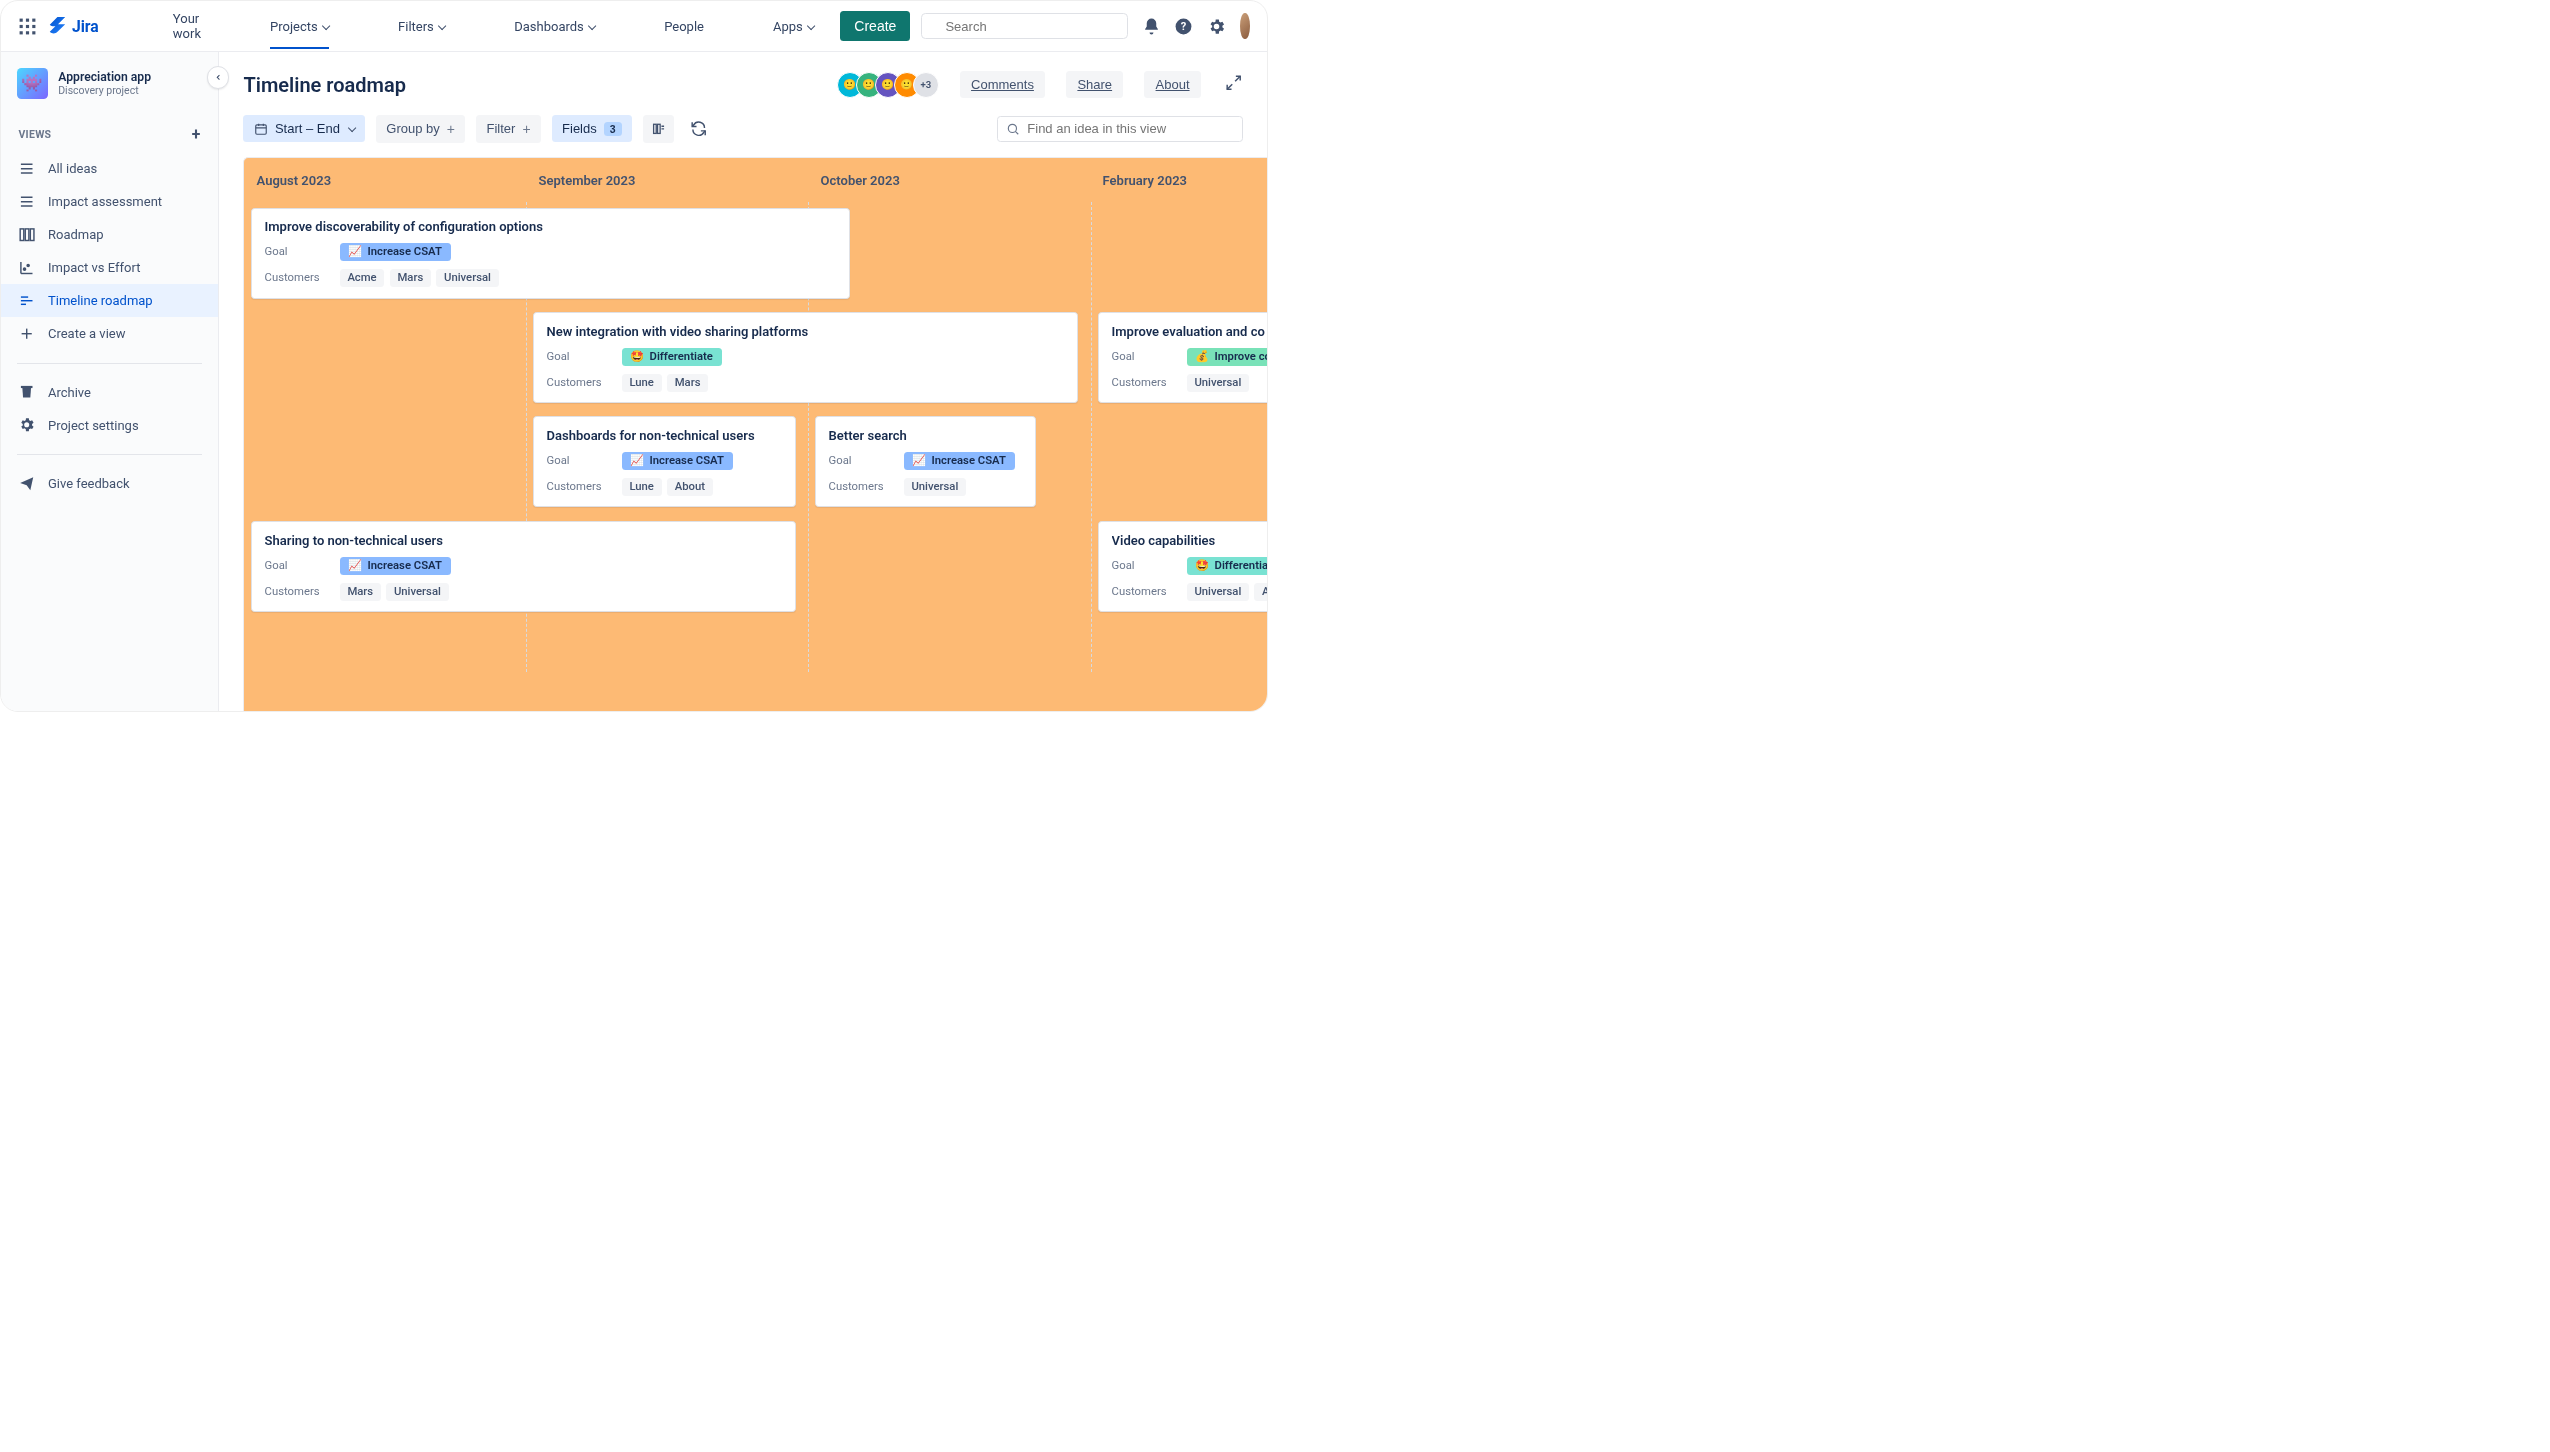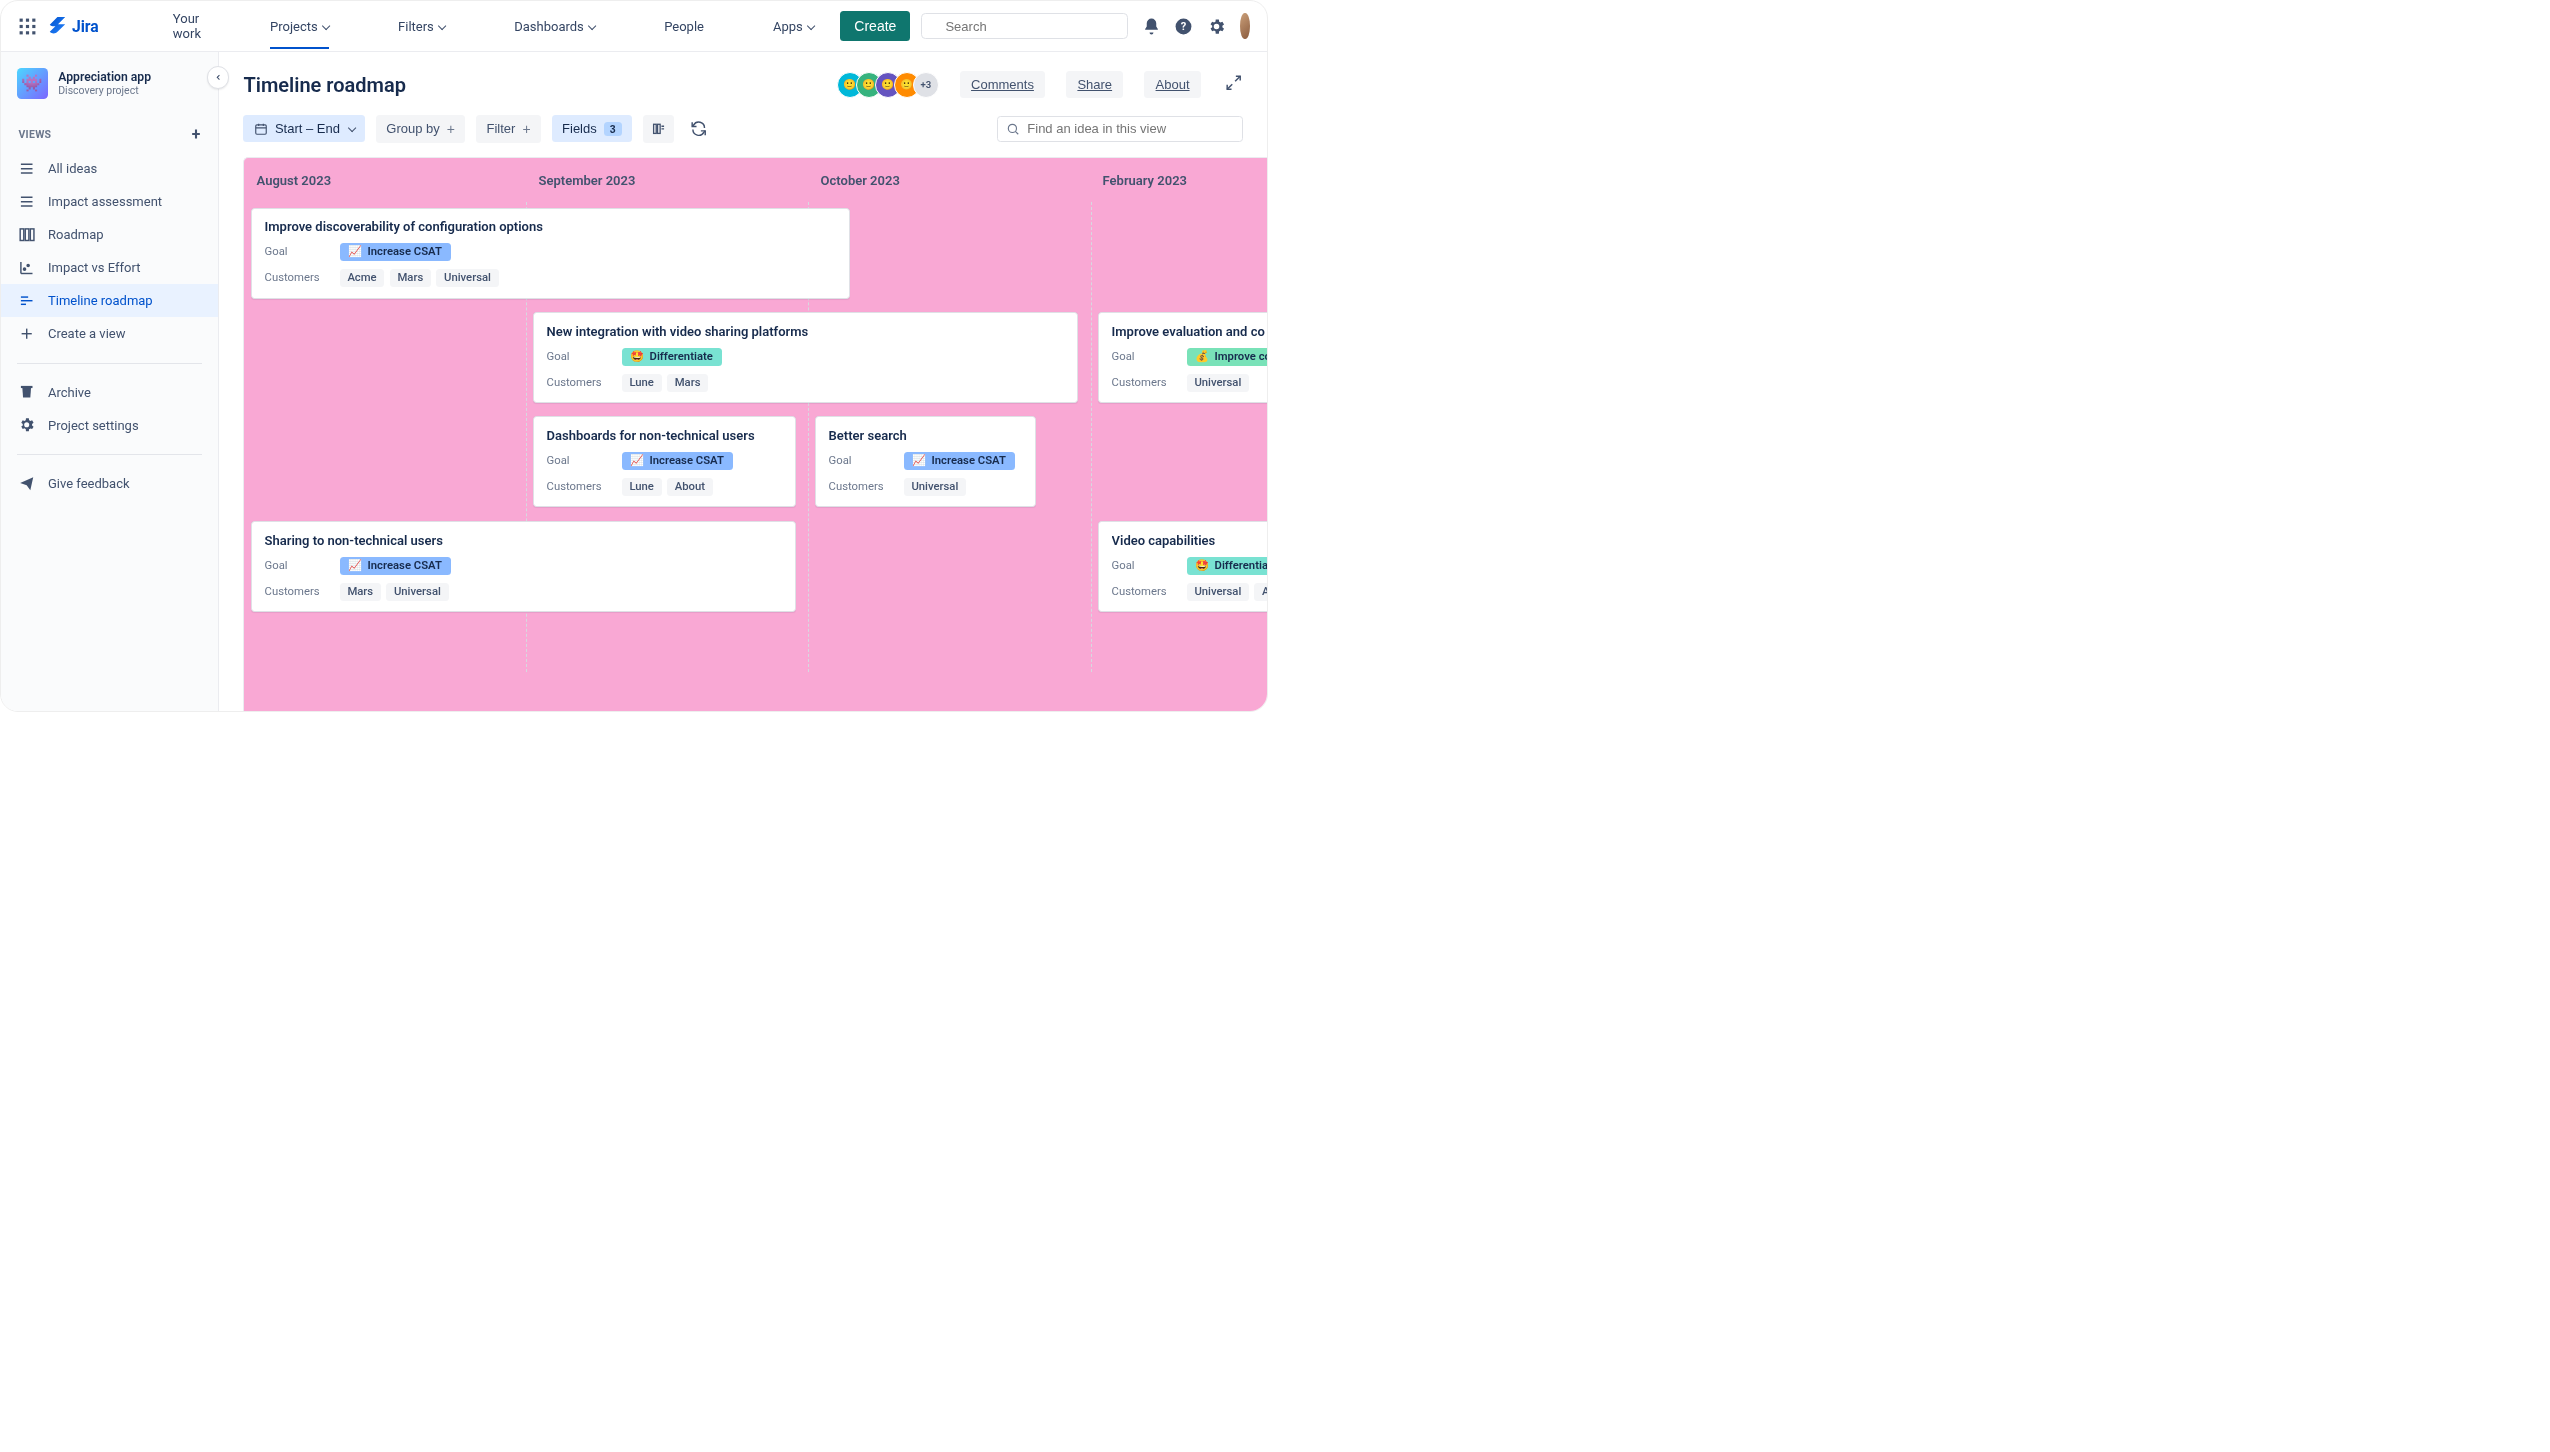--- a/index.html
+++ b/index.html
@@ -50,21 +50,21 @@
   .pill { background:#F4F5F7; border:none; border-radius:3.5px; padding:6.1px 10.5px; font-size:13px; color:#42526E; display:flex; align-items:center; gap:7px; cursor:pointer; font-weight:500; }
   .pill.blue { background:#DEEBFF; color:#172B4D; }
   .count-badge { background:#DFE1E6; color:#172B4D; font-size:10.5px; padding:0.9px 6.1px; border-radius:3.5px; font-weight:600; }
   .pill.blue .count-badge { background:#B3D4FF; }
   .toolbar .spacer { flex:1; }
   .ideasearch { display:flex; align-items:center; border:1.7px solid #dfe1e6; border-radius:3.5px; padding:4.4px 8.7px; width:246px; gap:7px; }
   .ideasearch input { border:none; outline:none; font-size:13px; flex:1; color:#6B778C; }
 
   
   .timeline-wrap { flex:1; overflow:hidden; position:relative; margin-left:24.4px; }
-  .timeline { width: 1132px; height:100%; position:relative; background:#f9a8d4; border-top:0.9px solid #ebecf0;border-left:0.9px solid #ebecf0; border-radius:5.2px 0 0 0;}
+  .timeline { width: 1132px; height:100%; position:relative; background:#fdba74; border-top:0.9px solid #ebecf0;border-left:0.9px solid #ebecf0; border-radius:5.2px 0 0 0;}
   .tl-header { display:flex; height:44px; align-items:center; }
   .tl-col { width:282px; padding-left:12.2px; color:#42526E; font-size:13px; font-weight:600; }
   .tl-body { position:relative; height: 470px; }
   .vline { position:absolute; top:0; bottom:0; width:0; border-left:0.9px dashed #d6dae0; }
   .vline.v1 { left:282px; }
   .vline.v2 { left:564px; }
   .vline.v3 { left:847px; }
 
   .card { position:absolute; background:#fff; border:0.9px solid #dfe1e6; border-radius:3.5px; padding:10.5px 12.2px; box-shadow:0 0.9px 0.9px rgba(9,30,66,.08); }
   .card .title { font-weight:600; font-size:13px; color:#172B4D; margin-bottom:8.7px; white-space:nowrap; overflow:hidden; text-overflow:ellipsis; }

